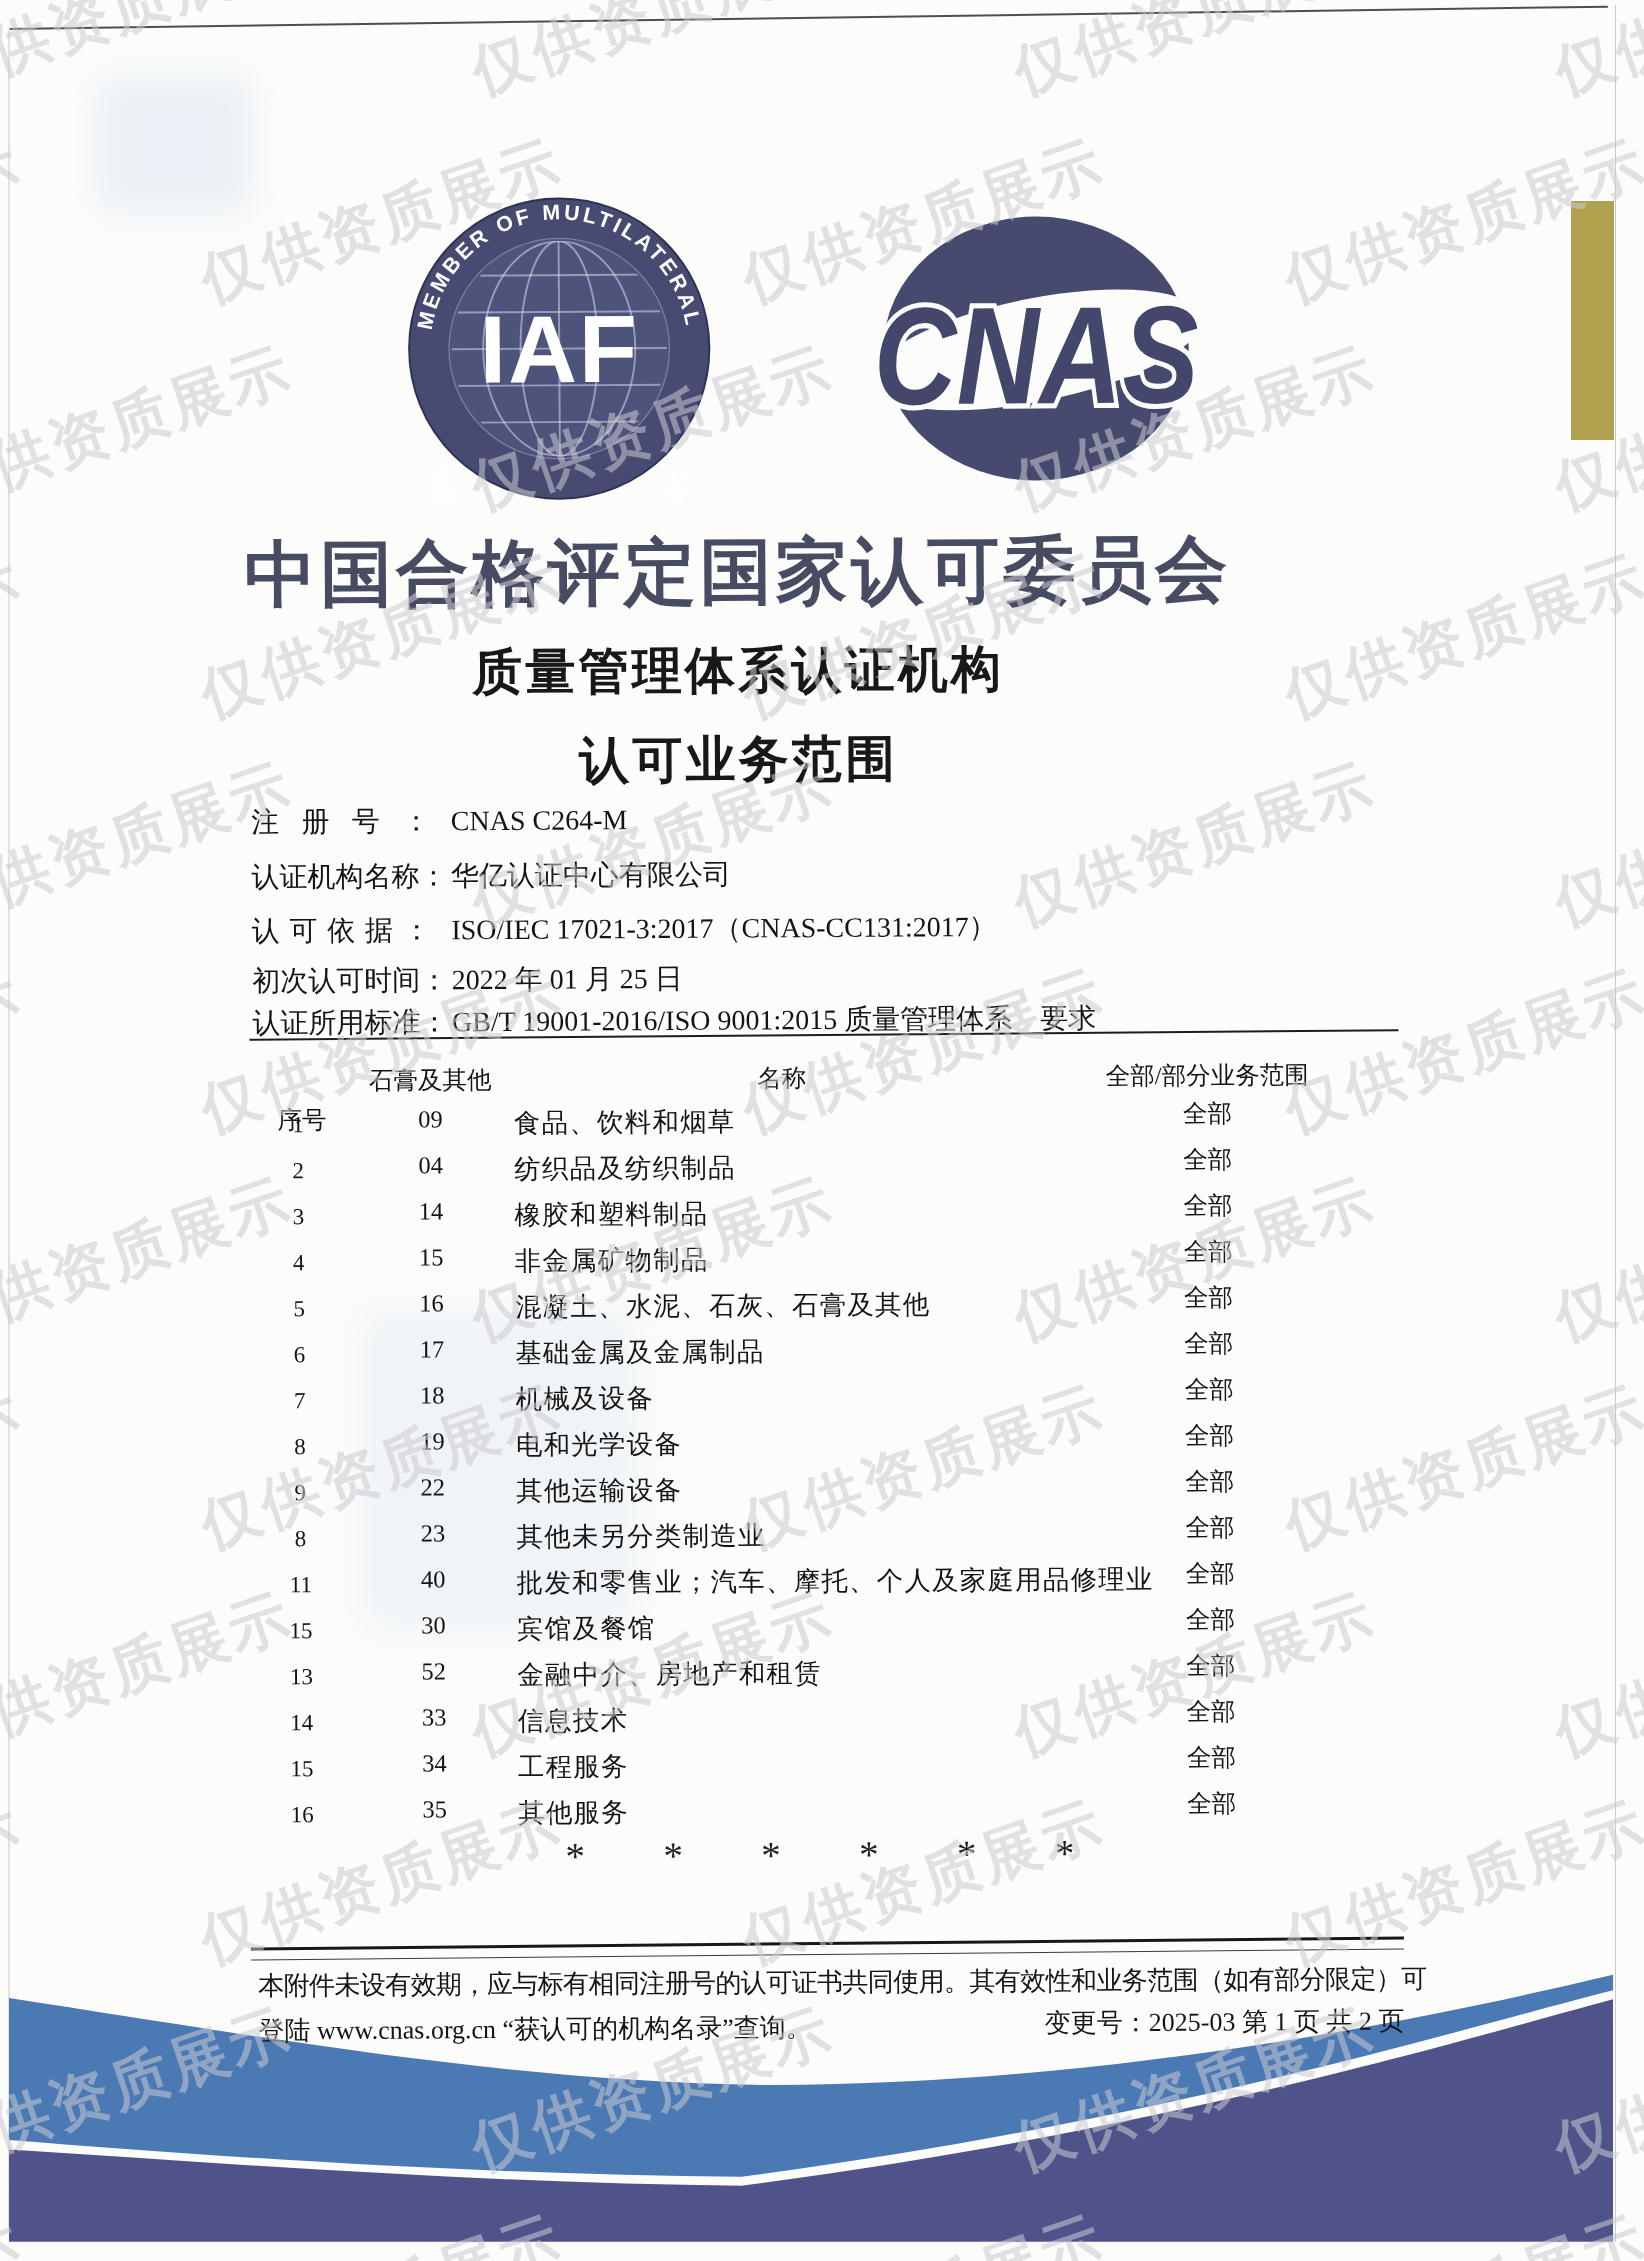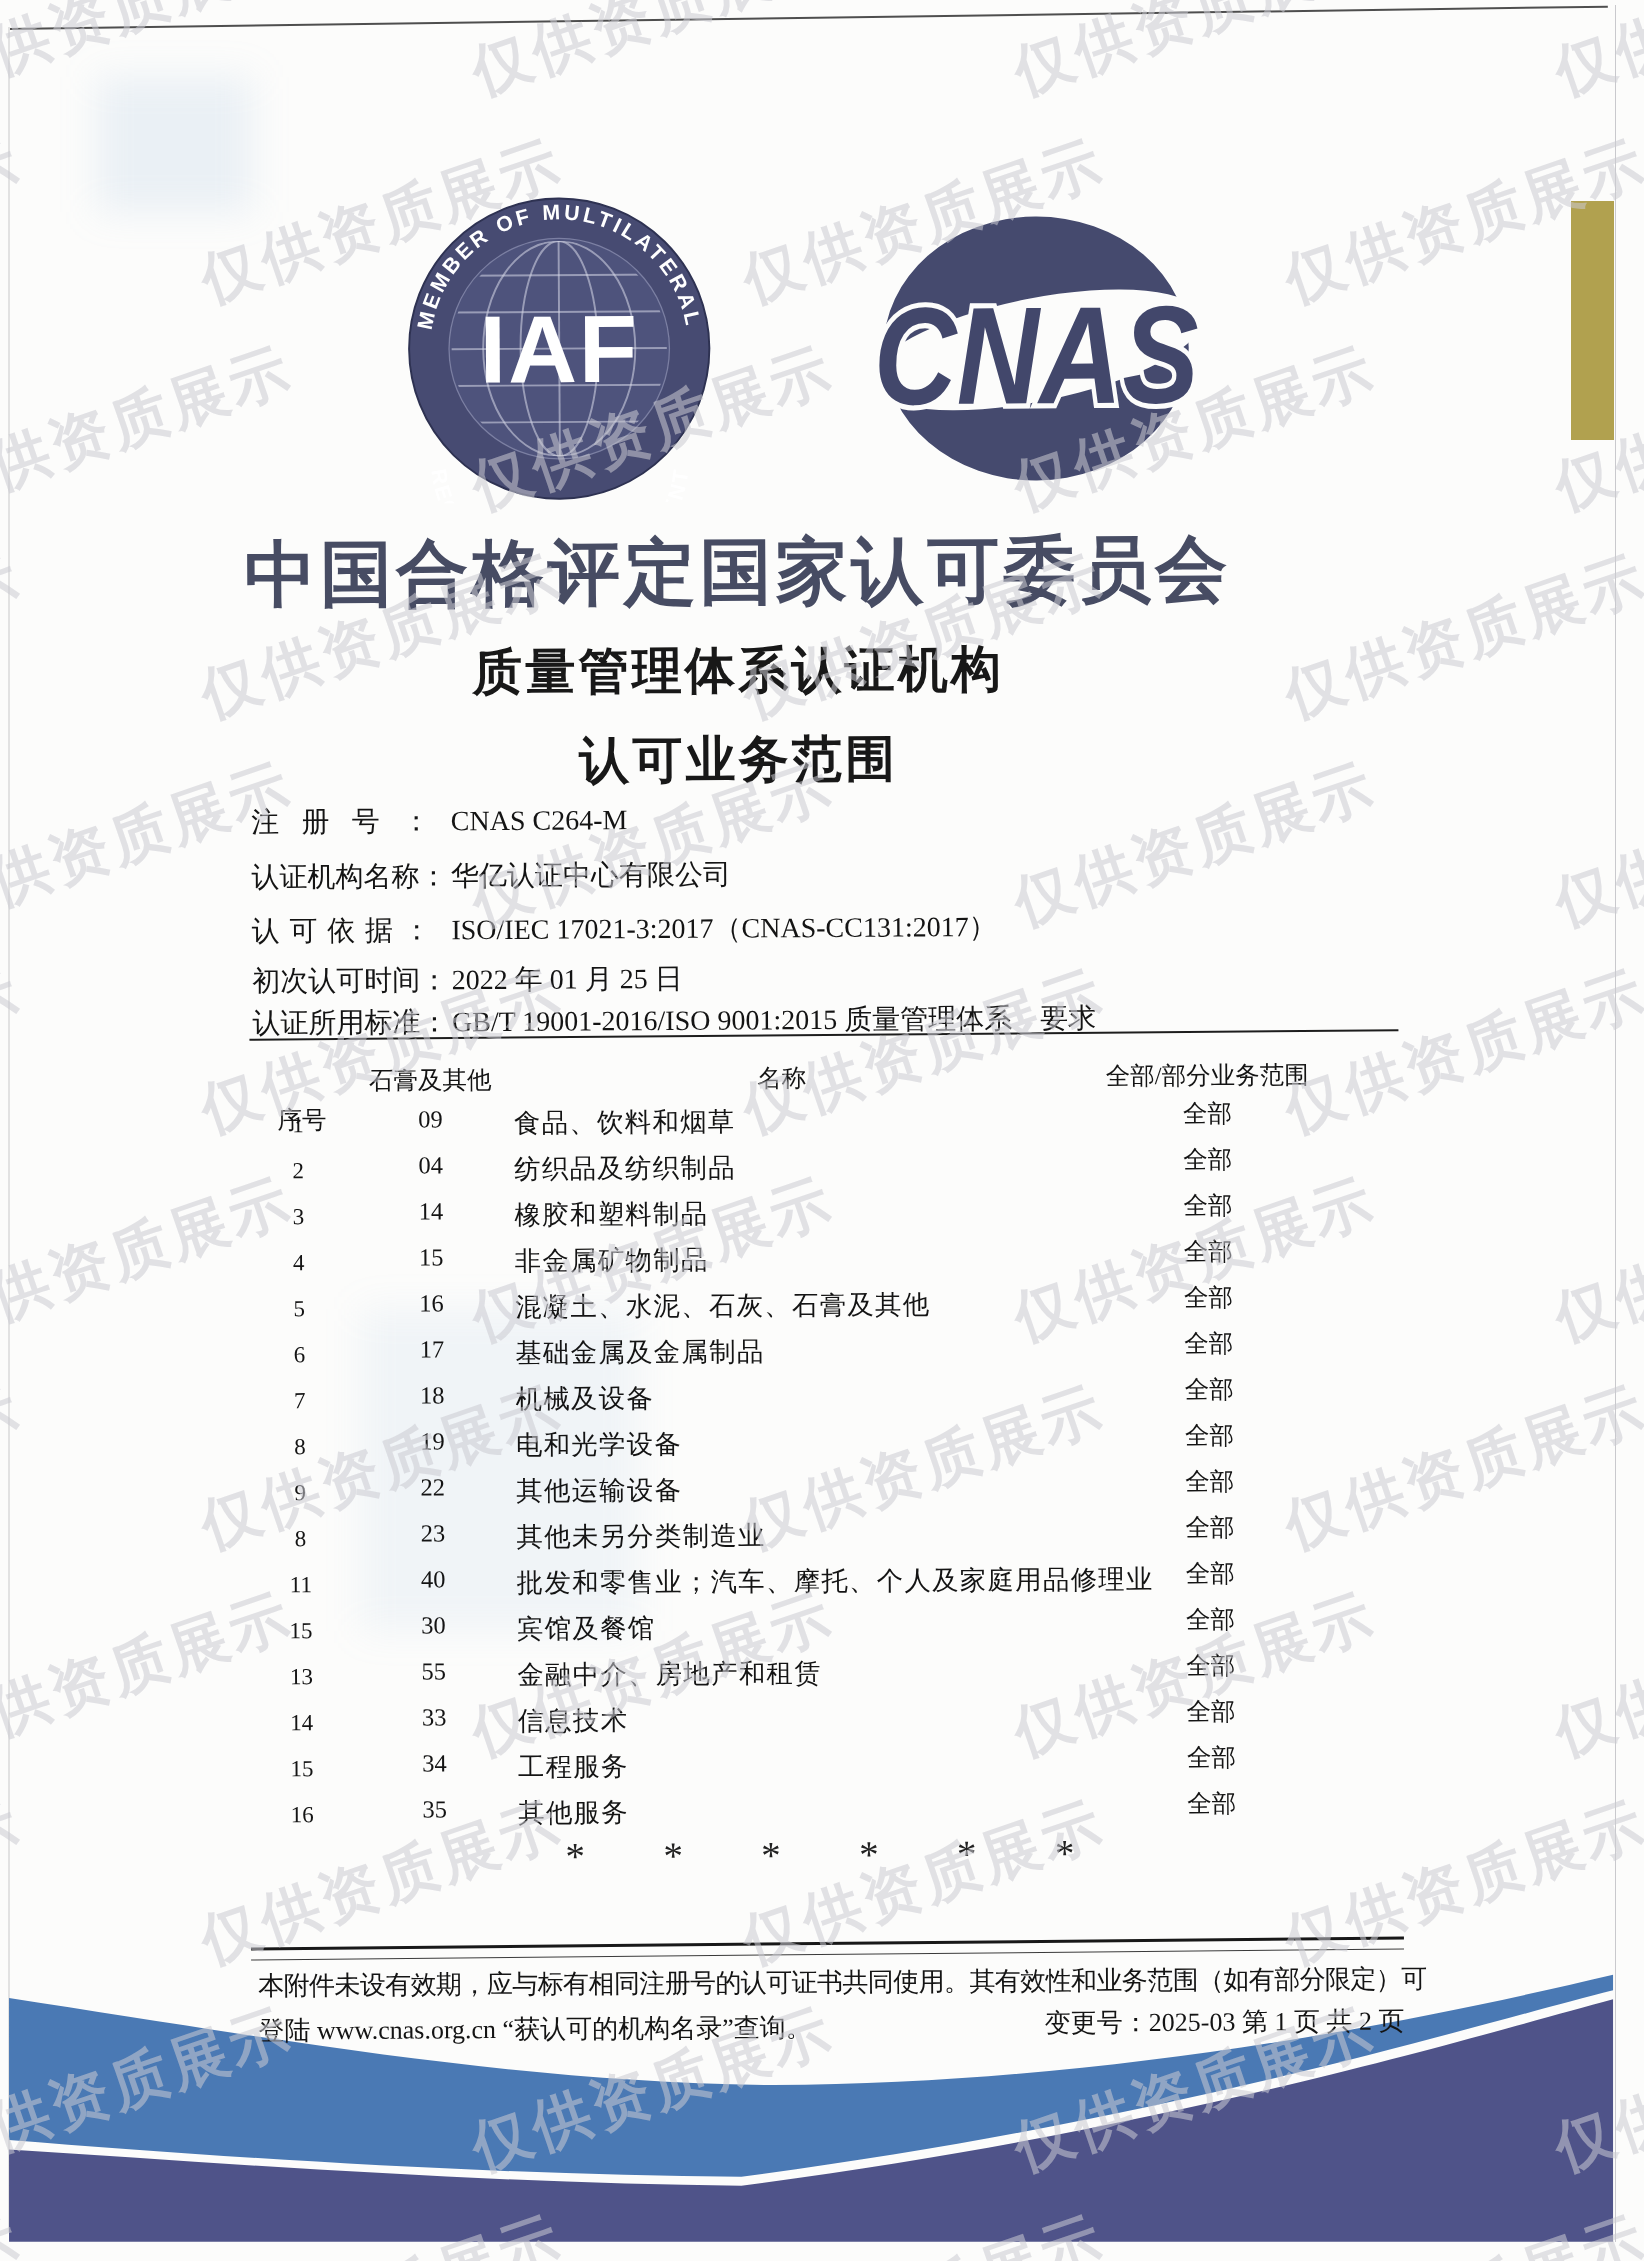--- a/index.html
+++ b/index.html
@@ -212,21 +212,21 @@
             <div class="tc tc-scope">全部</div>
           </div>
           <div class="t-row">
             <div class="tc tc-no">15</div>
             <div class="tc tc-code">30</div>
             <div class="tc tc-name">宾馆及餐馆</div>
             <div class="tc tc-scope">全部</div>
           </div>
           <div class="t-row">
             <div class="tc tc-no">13</div>
-            <div class="tc tc-code">55</div>
+            <div class="tc tc-code">52</div>
             <div class="tc tc-name">金融中介、房地产和租赁</div>
             <div class="tc tc-scope">全部</div>
           </div>
           <div class="t-row">
             <div class="tc tc-no">14</div>
             <div class="tc tc-code">33</div>
             <div class="tc tc-name">信息技术</div>
             <div class="tc tc-scope">全部</div>
           </div>
           <div class="t-row">

